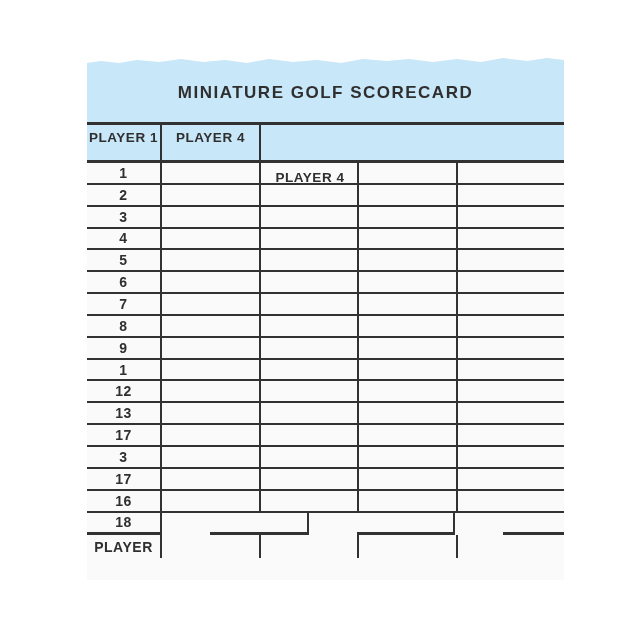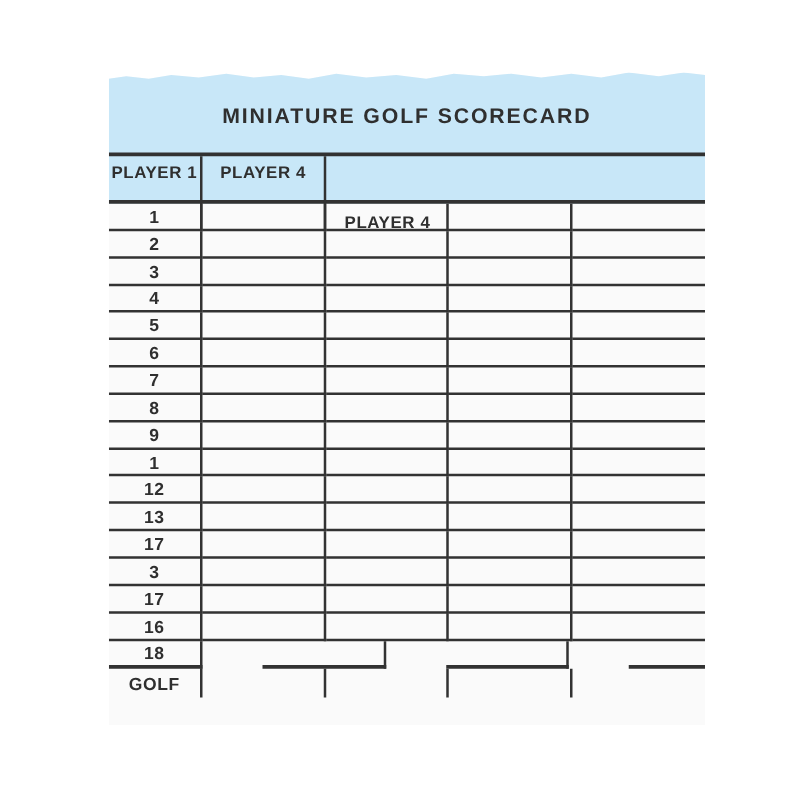--- a/index.html
+++ b/index.html
@@ -225,21 +225,21 @@
           <div class="cell"></div>
         </div>
         <div class="grid score-row last-hole">
           <div class="cell hole-label">18</div>
           <div class="cell"></div>
           <div class="cell"></div>
           <div class="cell"></div>
           <div class="cell"></div>
         </div>
         <div class="grid score-row total-row">
-          <div class="cell hole-label">GOLF</div>
+          <div class="cell hole-label">PLAYER</div>
           <div class="cell"></div>
           <div class="cell"></div>
           <div class="cell"></div>
           <div class="cell"></div>
         </div>
       </div>
   </div>
 </div>
 
 </body></html>

